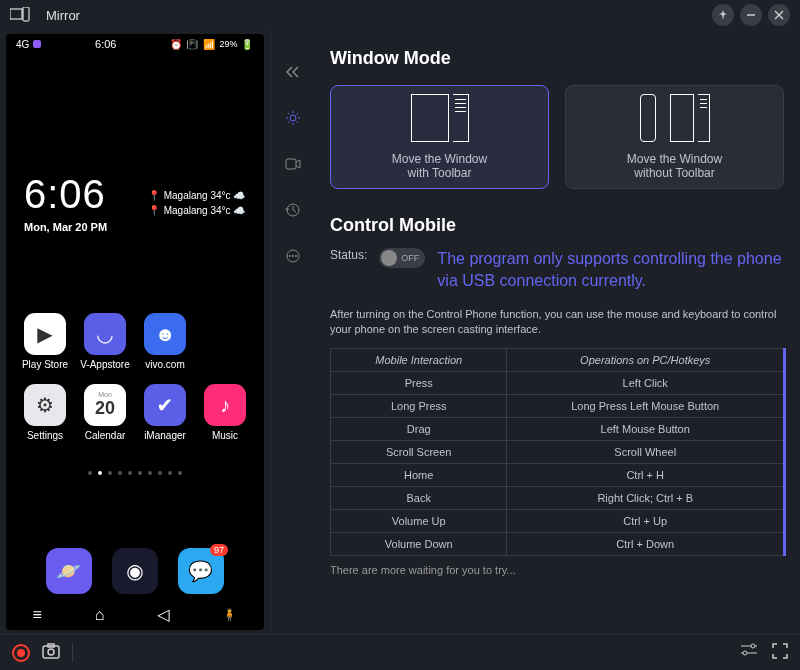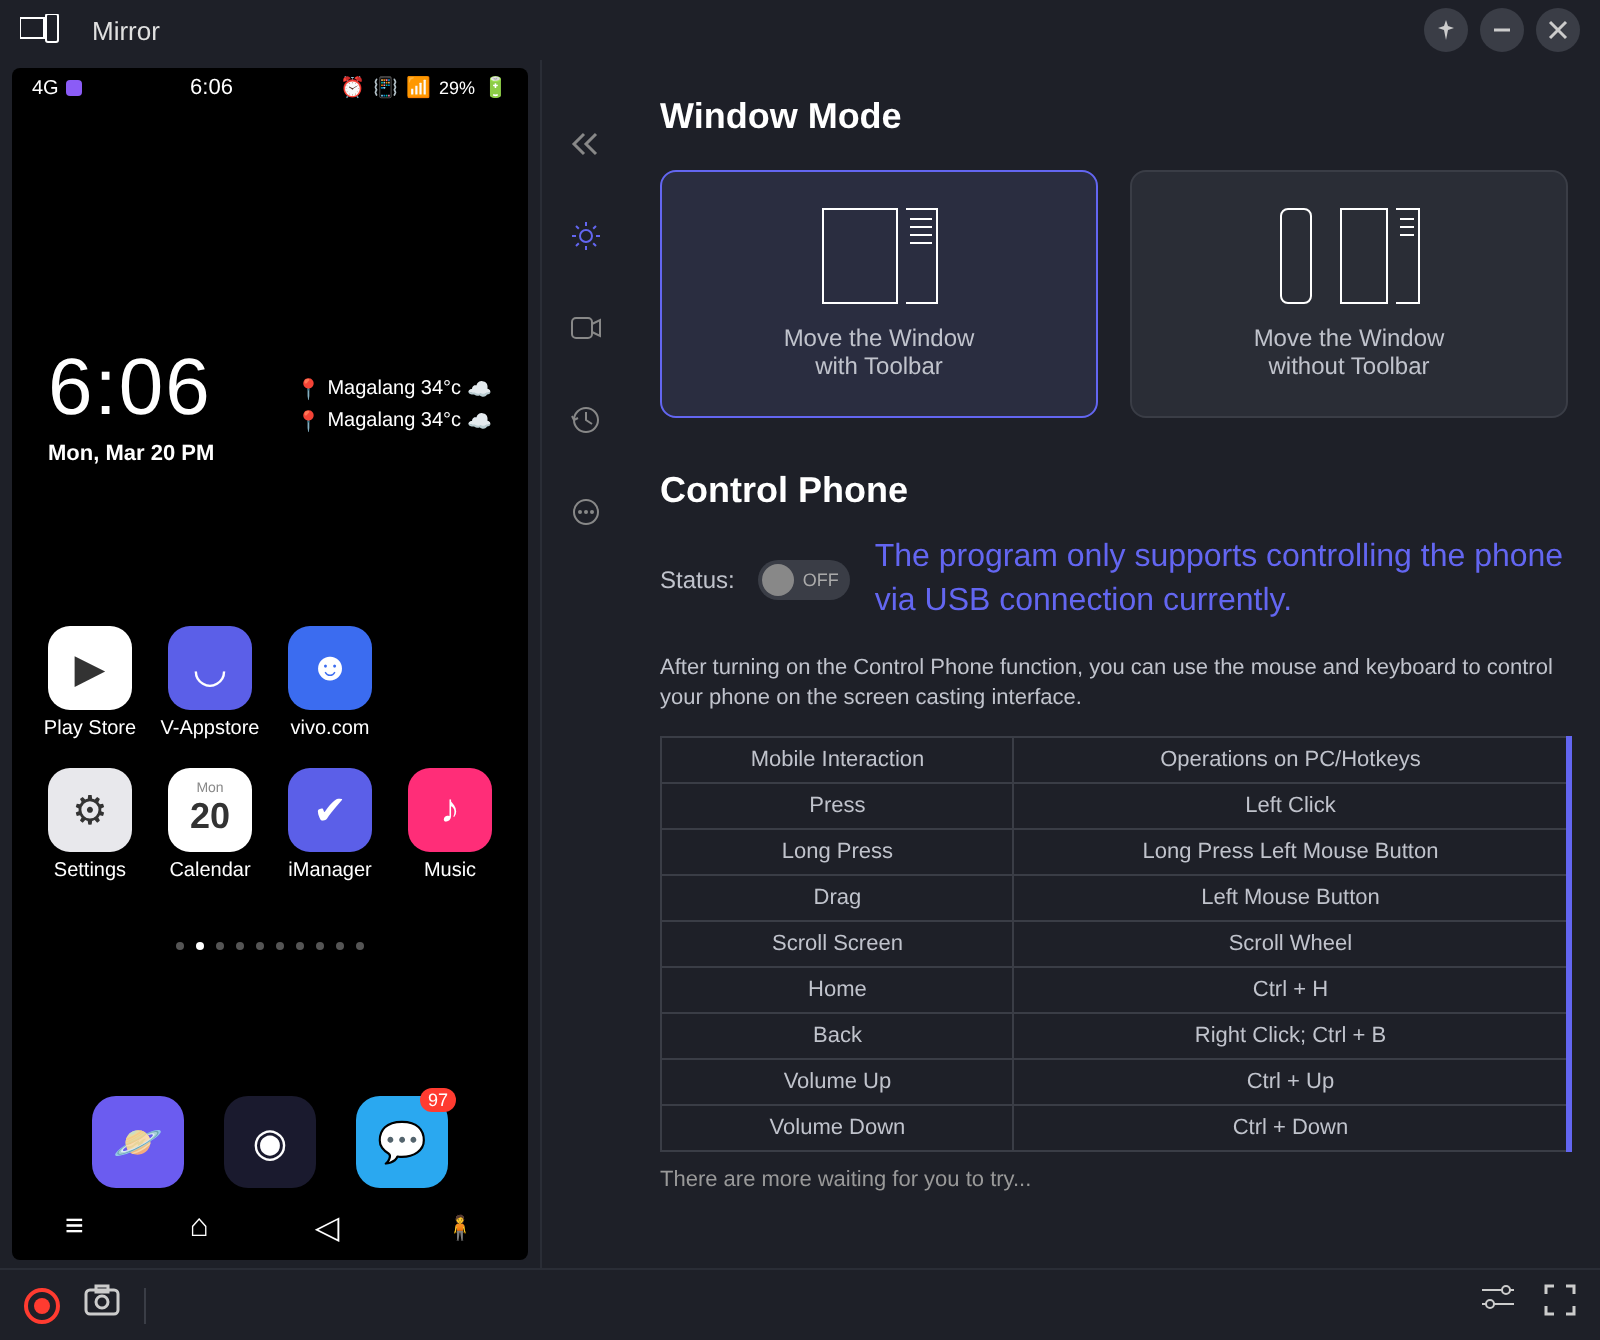--- a/index.html
+++ b/index.html
@@ -121,52 +121,52 @@
 
   
   .content {
     flex:1;
     padding: 18px 16px 0;
     overflow:hidden;
   }
   h2 { font-size:18px; color:#fff; font-weight:600; }
   .mode-row { display:flex; gap:16px; margin-top:16px;}
   .mode-card {
-    flex:1; height:124px;
+    flex:1; height:104px;
     border:1px solid #3a3d46; border-radius:8px;
     background:#2a2d36;
     display:flex; flex-direction:column; align-items:center; justify-content:center;
     gap:10px; cursor:pointer; font-size:12px; text-align:center;
   }
   .mode-card.selected { border:1.5px solid #6366f1; background:#2a2d40;}
   .wf-icon { display:flex; gap:4px; }
   .wf-win { width:38px; height:48px; border:1.5px solid #fff;}
   .wf-side { width:16px; height:48px; border:1.5px solid #fff; border-left:none;
     display:flex; flex-direction:column; padding:4px 2px; gap:3px;}
   .wf-side .ln{height:1px;background:#fff;}
   .wf-phone { width:16px; height:48px; border:1.5px solid #fff; border-radius:4px;}
 
-  .status-row { display:flex; align-items:center; gap:12px; margin-top:12px; font-size:12px;}
+  .status-row { display:flex; align-items:flex-start; gap:12px; margin-top:12px; font-size:12px;}
   .toggle {
     width:46px; height:20px; background:#3a3d46; border-radius:10px;
     position:relative; cursor:pointer; font-size:9px; color:#aaa;
     display:flex; align-items:center; justify-content:flex-end; padding-right:6px;
   }
   .toggle::before {
     content:''; position:absolute; left:2px; top:2px;
     width:16px; height:16px; background:#888; border-radius:50%;
   }
   .status-note { color:#6366f1; font-size:16px; line-height:1.4; flex:1;}
   .desc { font-size:11px; margin-top:14px; line-height:1.4; color:#c0c3cc;}
 
   table {
     width:100%; margin-top:10px; border-collapse:collapse; font-size:11px;
   }
   th, td { border:1px solid #3a3d46; padding:5px 10px; text-align:center;}
-  th { text-align:center; color:#c0c3cc; font-weight:500;}
+  th { text-align:center; color:#c0c3cc; font-weight:500;font-style:italic;}
   .table-wrap { position:relative; }
   .table-scroll {
     position:absolute; right:-2px; top:0; width:3px; height:100%;
     background:#6366f1;
   }
   .try-more { font-size:11px; margin-top:8px; color:#999;}
 
   
   .bottombar {
     height:36px;
@@ -386,21 +386,21 @@
               <div class="ln"></div>
               <div class="ln"></div>
               <div class="ln"></div>
             </div>
         </div>
         <div style="white-space:pre-line;">Move the Window
 without Toolbar</div>
       </div>
     </div>
 
-    <h2 style="margin-top:26px;">Control Phone</h2>
+    <h2 style="margin-top:26px;">Control Mobile</h2>
     <div class="status-row">
       <span>Status:</span>
       <div class="toggle">
           <span>OFF</span>
         </div>
       <div class="status-note">The program only supports controlling the phone via USB connection currently.</div>
     </div>
     <div class="desc">After turning on the Control Phone function, you can use the mouse and keyboard to control your phone on the screen casting interface.</div>
 
     <div class="table-wrap">

